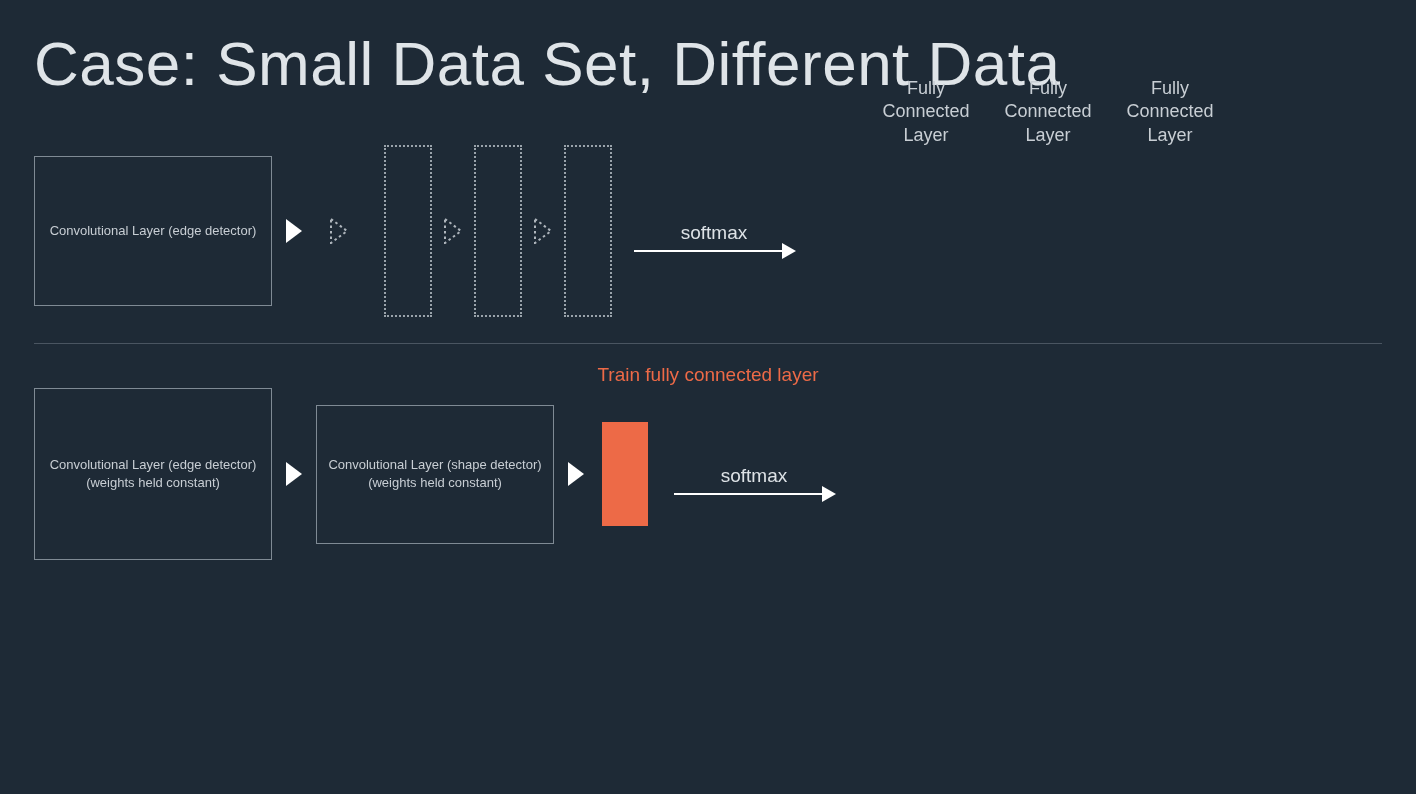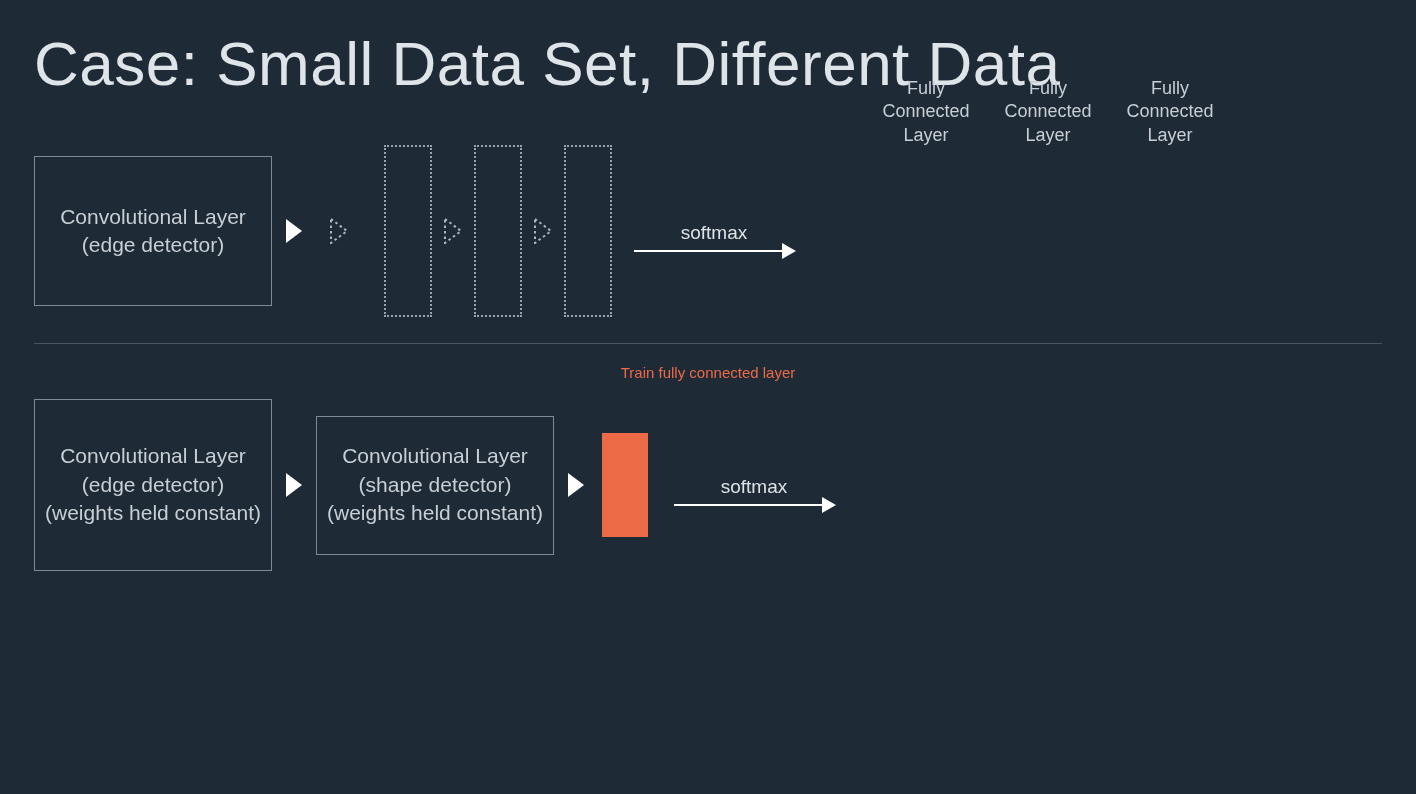--- a/index.html
+++ b/index.html
@@ -29,21 +29,21 @@
     display: flex;
     align-items: center;
   }
   .row1 { height: 190px; }
   .box {
     border: 1.5px solid #7f8a94;
     display: flex;
     align-items: center;
     justify-content: center;
     text-align: center;
-    font-size: 21px;
+    font-size: 13px;
     line-height: 1.35;
     color: #c8ced4;
     padding: 6px 10px;
     flex-shrink: 0;
   }
   .box-solid {
     border-style: solid;
   }
   .box-dotted {
     border: 2px dotted #9aa3ab;
@@ -94,24 +94,24 @@
     border-style: solid;
     border-width: 8px 0 8px 14px;
     border-color: transparent transparent transparent #ffffff;
   }
   hr.divider {
     border: none;
     border-top: 1px solid #4a5561;
     margin: 26px 0 20px 0;
   }
   .caption {
-    font-size: 15px;
+    font-size: 19px;
     color: #ed6a47;
     text-align: center;
-    margin-bottom: 18px;
+    margin-bottom: 2px;
   }
   .row2 .box { height: 172px; }
   .orange-box {
     width: 46px;
     height: 104px;
     background: #ed6a47;
     flex-shrink: 0;
   }
   .top-block {
     position: relative;

